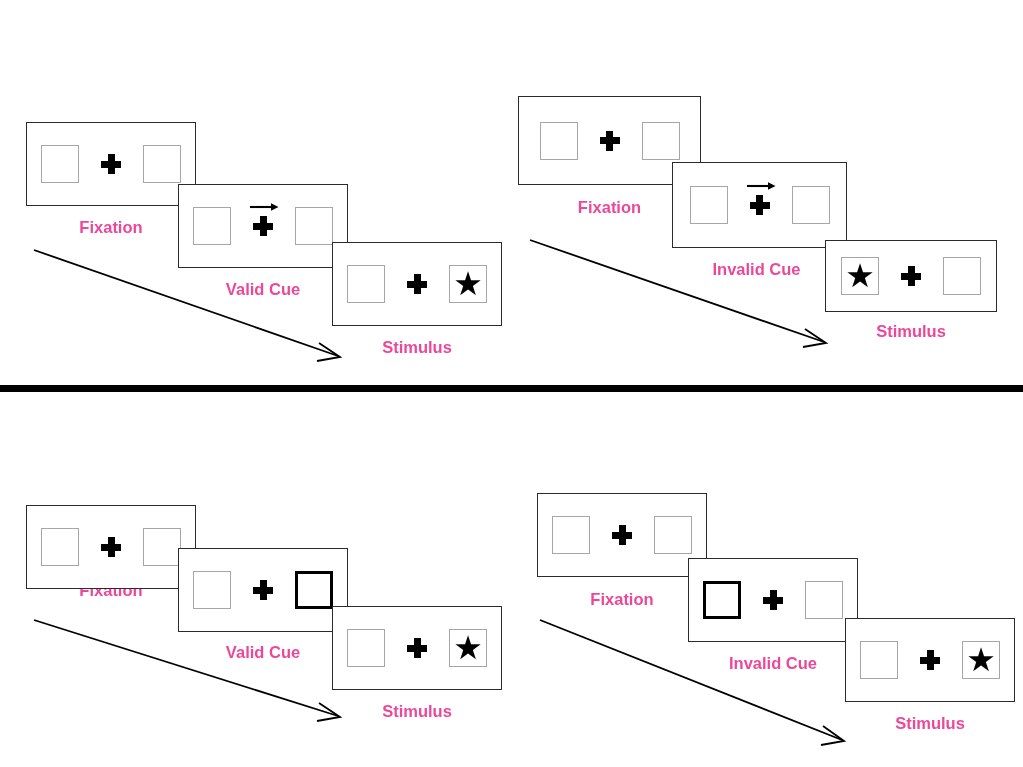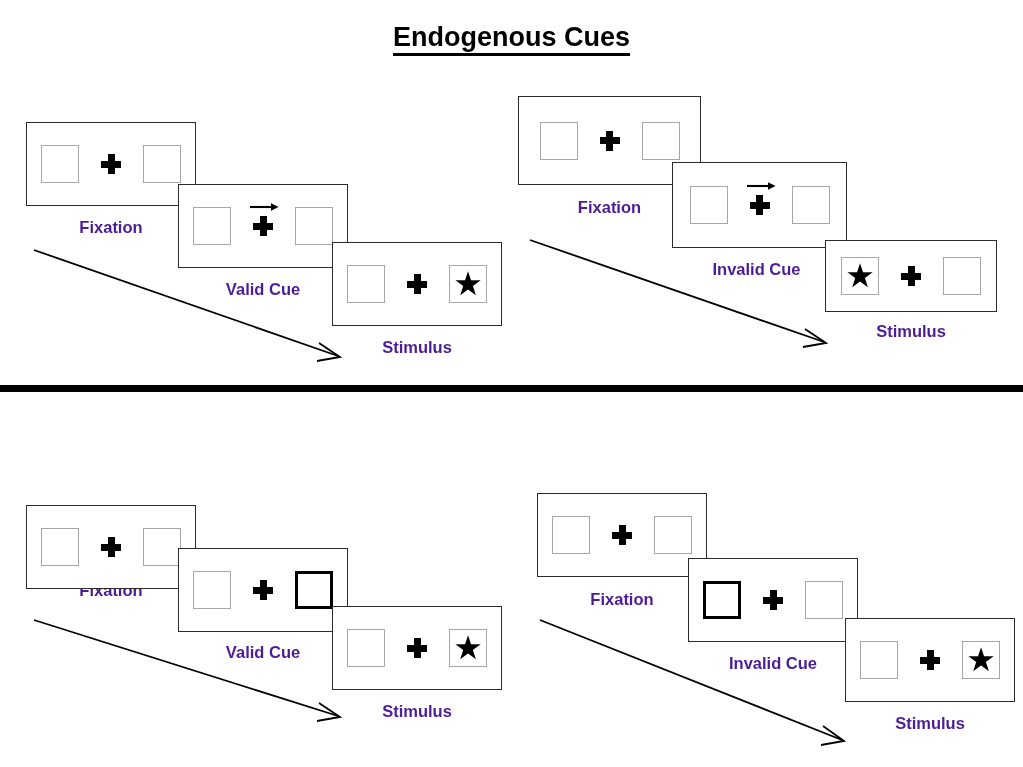--- a/index.html
+++ b/index.html
@@ -124,43 +124,40 @@
     margin-left: -14px;
     width: 30px;
     height: 12px;
   }
 
   
   .step-label {
     position: absolute;
     font-size: 16.5px;
     font-weight: bold;
-    color: #4c1d95;
+    color: #ec4899;
     white-space: nowrap;
     text-align: center;
   }
 
   
   .time-arrows {
     position: absolute;
     left: 0;
     top: 0;
     width: 1023px;
     height: 767px;
     pointer-events: none;
   }
 </style>
 </head>
 <body>
 
 <div id="figure">
 
-  <div class="section-title" style="top:22px;">
-    <span>Endogenous Cues</span>
-  </div>
 
   <div class="panel" style="left:26px; top:122px; width:170px; height:84px; z-index:3;">
     <div class="panel-inner">
       <div class="stim-box"></div>
       <div class="cross"></div>
       <div class="stim-box"></div>
     </div>
   </div>
   <div class="step-label" style="left:26px; top:218px; width:170px;">Fixation</div>
 

